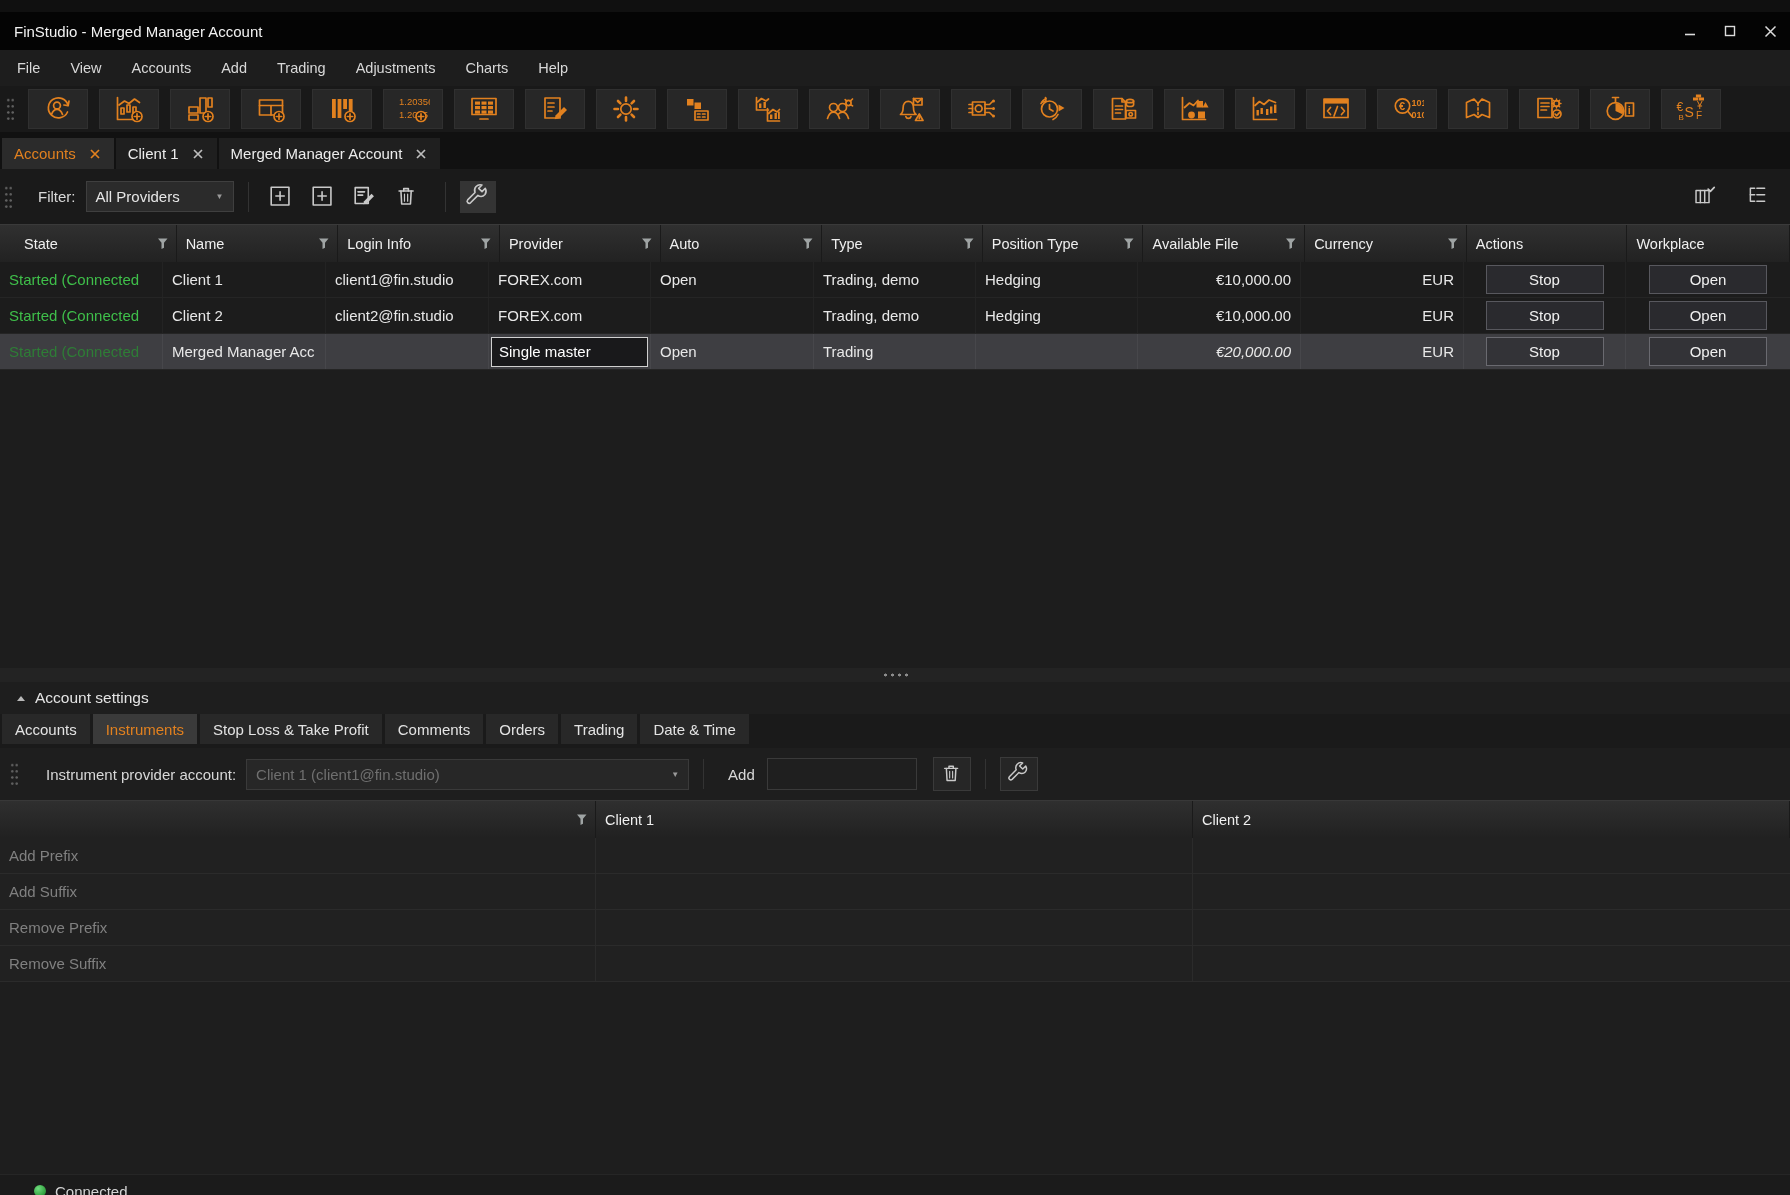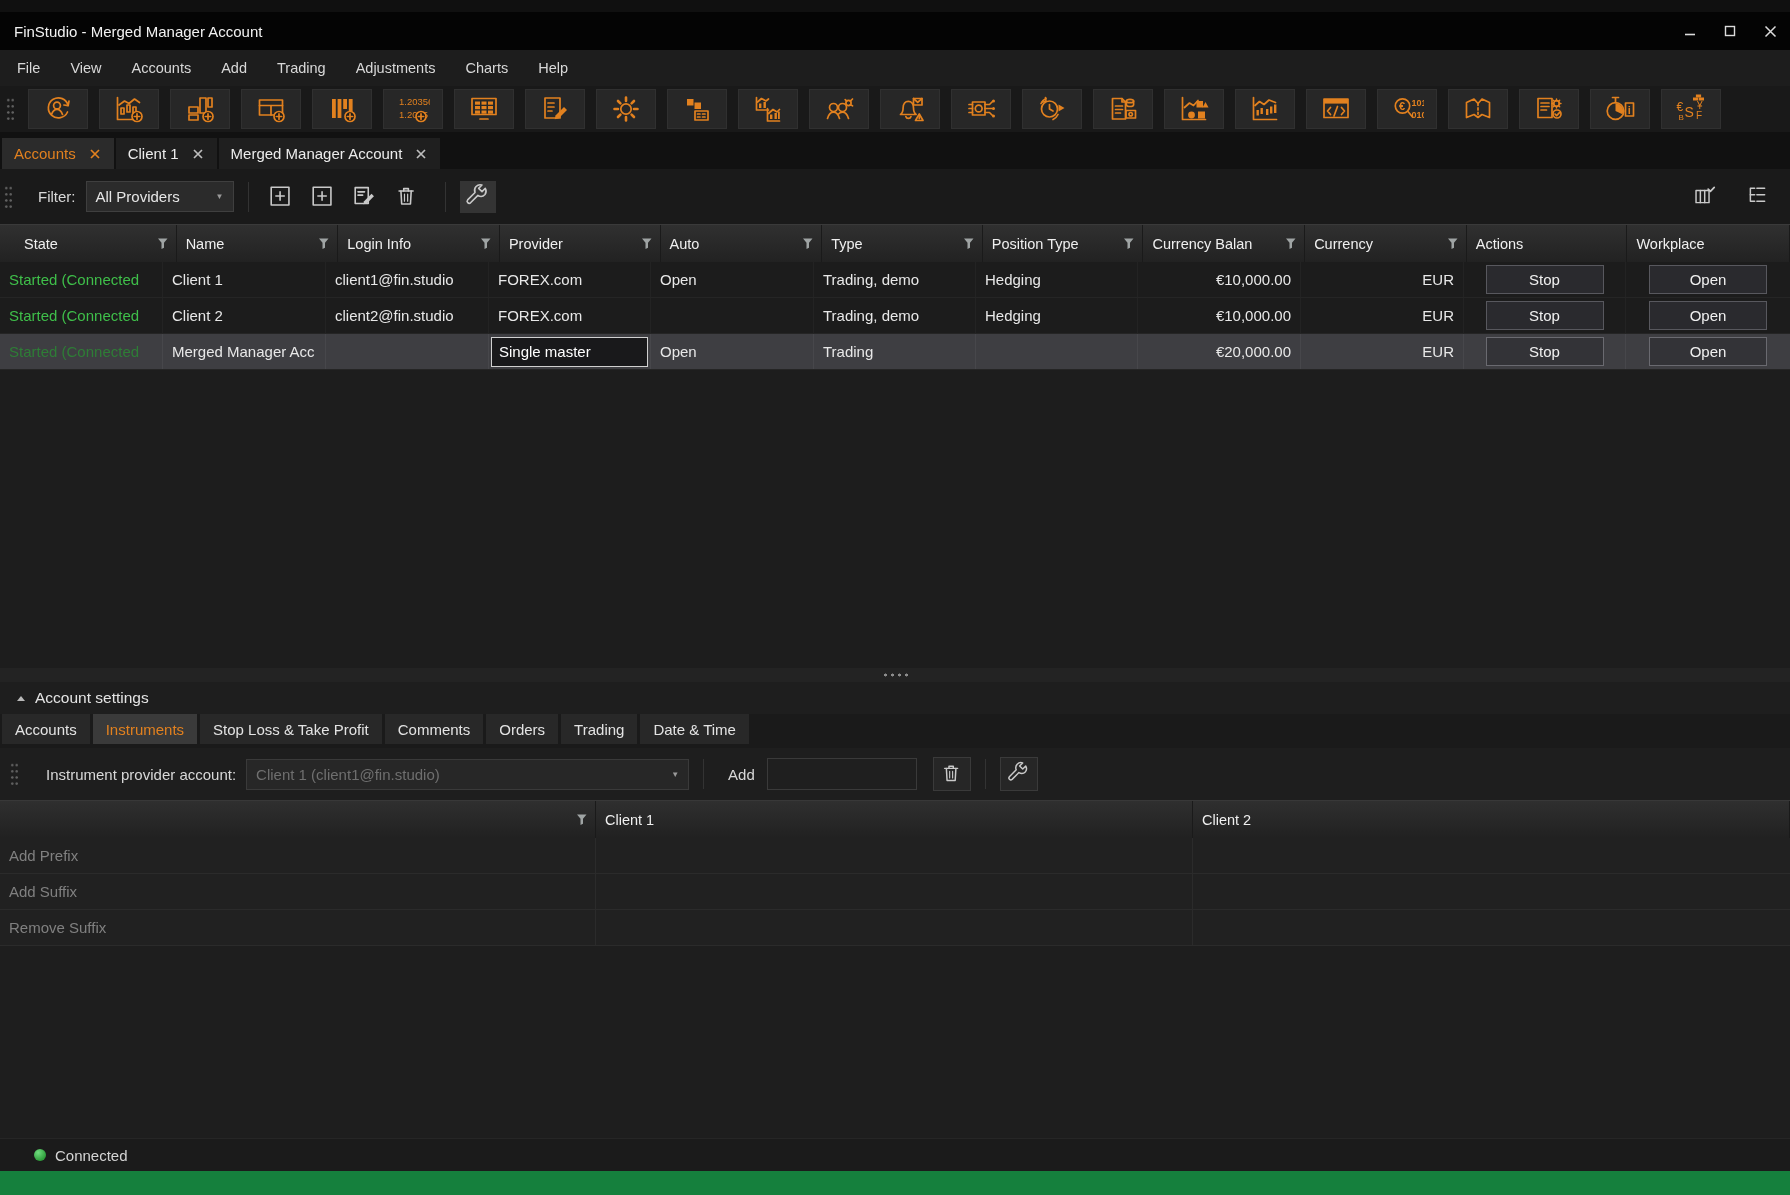--- a/index.html
+++ b/index.html
@@ -514,21 +514,21 @@
             <path d="M1 1.5h9.5L7 5.8v5l-2.5 1.2V5.8z" fill="#9FA4A4"></path>
           </svg></span>
       </div>
       <div class="hcell" style="width: 162px;">
         <span>Position Type</span>
         <span class="funnel"><svg width="12" height="13" viewBox="0 0 12 13">
             <path d="M1 1.5h9.5L7 5.8v5l-2.5 1.2V5.8z" fill="#9FA4A4"></path>
           </svg></span>
       </div>
       <div class="hcell" style="width: 163px;">
-        <span>Currency Balan</span>
+        <span>Available File</span>
         <span class="funnel"><svg width="12" height="13" viewBox="0 0 12 13">
             <path d="M1 1.5h9.5L7 5.8v5l-2.5 1.2V5.8z" fill="#9FA4A4"></path>
           </svg></span>
       </div>
       <div class="hcell" style="width: 163px;">
         <span>Currency</span>
         <span class="funnel"><svg width="12" height="13" viewBox="0 0 12 13">
             <path d="M1 1.5h9.5L7 5.8v5l-2.5 1.2V5.8z" fill="#9FA4A4"></path>
           </svg></span>
       </div>
@@ -577,21 +577,21 @@
       <div class="trow selected">
         <div class="cell state" style="width: 163px;">Started (Connected</div>
         <div class="cell" style="width: 163px;">Merged Manager Acc</div>
         <div class="cell" style="width: 163px;"></div>
         <div class="cell" style="width: 162px; padding: 0px 2px;">
           <span class="editor">Single master</span>
         </div>
         <div class="cell" style="width: 163px;">Open</div>
         <div class="cell" style="width: 162px;">Trading</div>
         <div class="cell" style="width: 162px;"></div>
-        <div class="cell num" style="width: 163px;">€20,000.00</div>
+        <div class="cell num" style="width: 163px; font-style: italic;">€20,000.00</div>
         <div class="cell num" style="width: 163px;">EUR</div>
         <div class="cell btncell" style="width: 162px;">
           <button class="gbtn">Stop</button>
         </div>
         <div class="cell btncell" style="width: 164px; border-right: none;">
           <button class="gbtn">Open</button>
         </div>
       </div>
     </div>
   <div class="grid-space"></div>
@@ -661,20 +661,25 @@
         <div class="bcell rowlabel" style="width: 596px;">Add Prefix</div>
         <div class="bcell" style="width: 597px;"></div>
         <div class="bcell" style="width: 597px; border-right: none;"></div>
       </div>
       <div class="brow">
         <div class="bcell rowlabel" style="width: 596px;">Add Suffix</div>
         <div class="bcell" style="width: 597px;"></div>
         <div class="bcell" style="width: 597px; border-right: none;"></div>
       </div>
       <div class="brow">
+        <div class="bcell rowlabel" style="width: 596px;">Remove Prefix</div>
+        <div class="bcell" style="width: 597px;"></div>
+        <div class="bcell" style="width: 597px; border-right: none;"></div>
+      </div>
+      <div class="brow">
         <div class="bcell rowlabel" style="width: 596px;">Remove Suffix</div>
         <div class="bcell" style="width: 597px;"></div>
         <div class="bcell" style="width: 597px; border-right: none;"></div>
       </div>
     </div>
   <div class="panel-fill"></div>
 
   <div class="statusbar">
     <span class="status-dot"></span>
     <span class="status-text">Connected</span>

